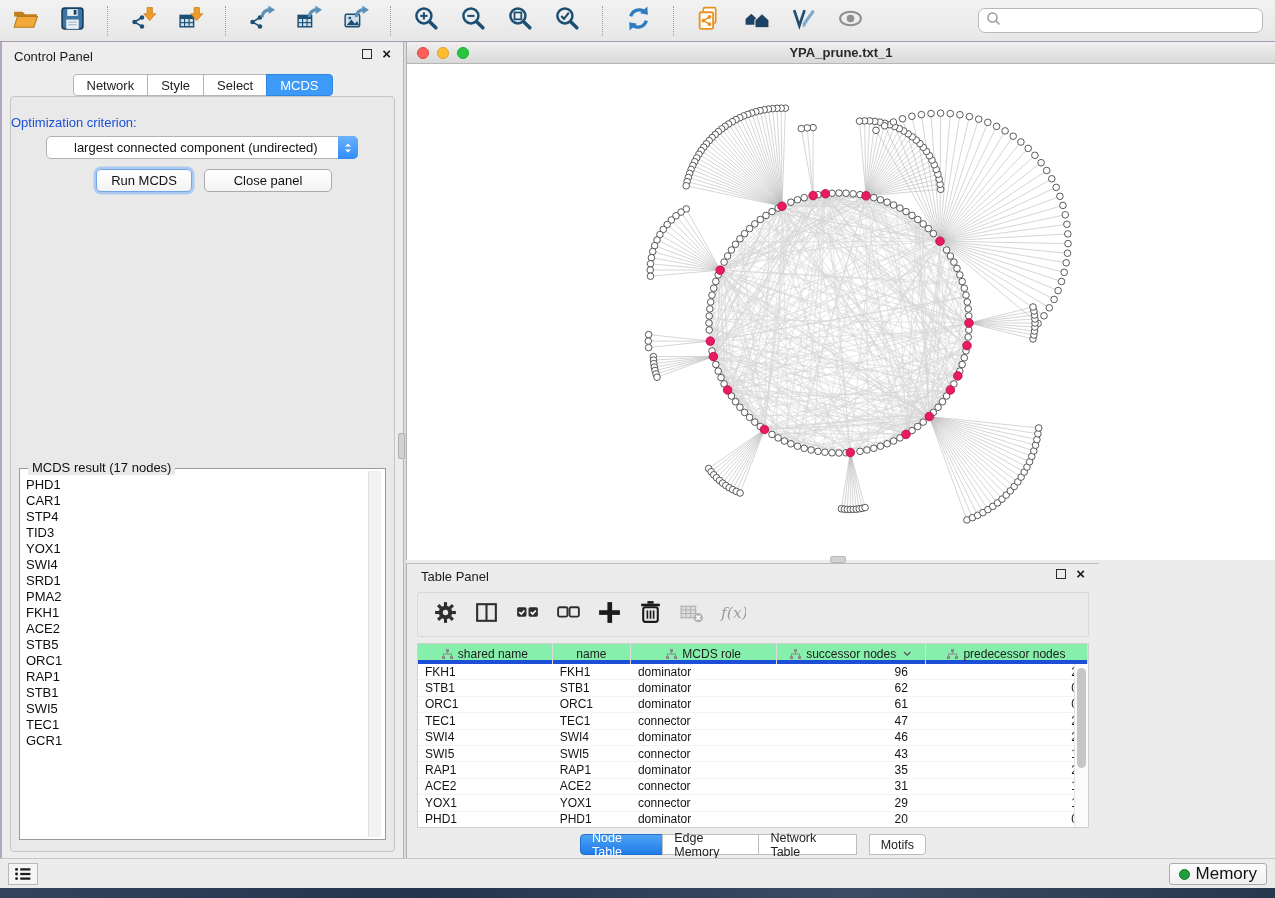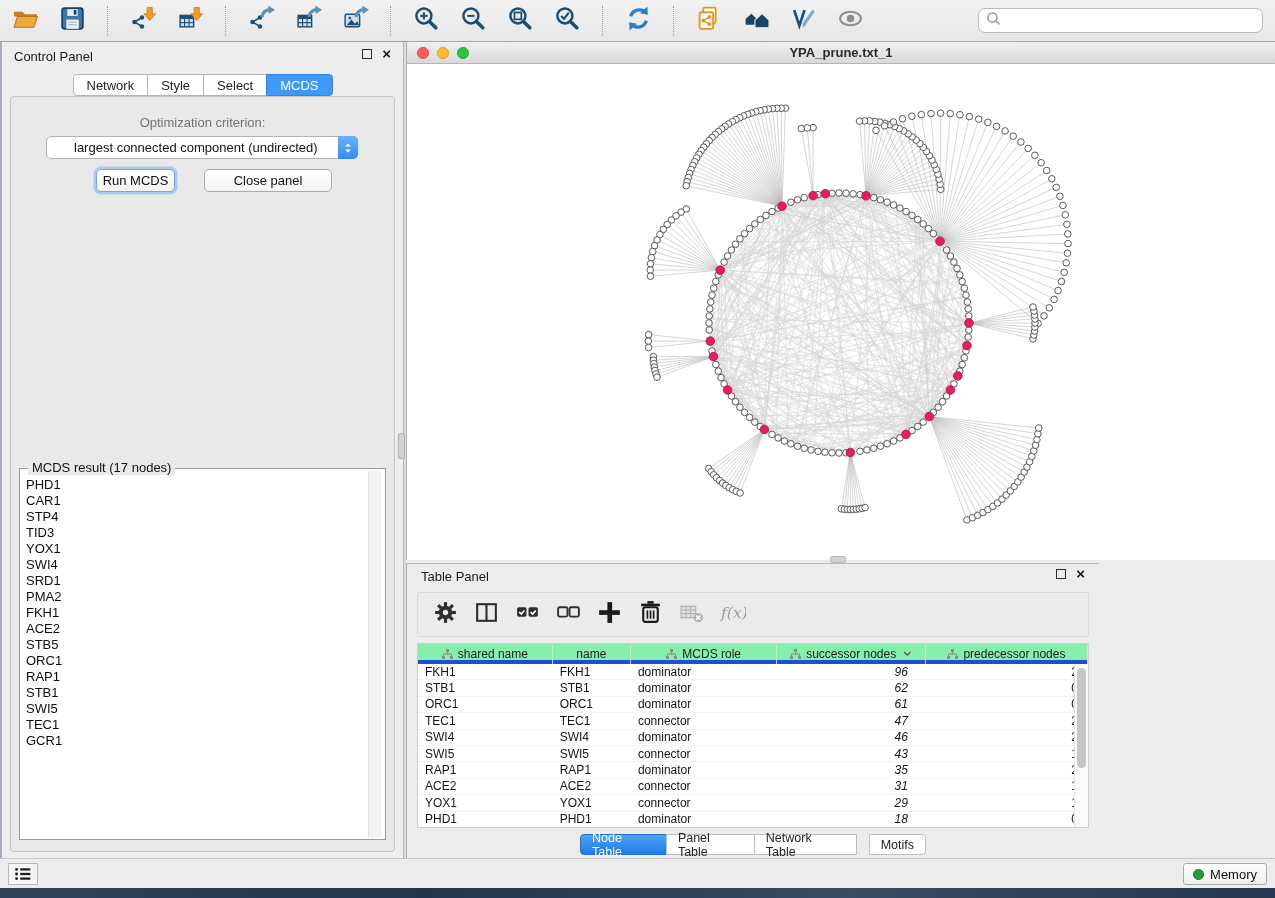--- a/index.html
+++ b/index.html
@@ -30,31 +30,31 @@
   .float-btn { width:10px; height:10px; border:1.4px solid #2c2c2c; background:transparent; display:inline-block; }
   .close-btn { font-size:15px; font-weight:700; color:#1a1a1a; line-height:10px; cursor:default; }
   .cp-tabs { position:absolute; top:32px; left:50%; transform:translateX(-50%); display:flex; height:22px; }
   .cp-tab { border:1px solid #b5b5b5; background:#fff; font-size:13px; color:#222; padding:0 13px;
     display:flex; align-items:center; margin-left:-1px; }
   .cp-tab:first-child { border-radius:4px 0 0 4px; margin-left:0; }
   .cp-tab:last-child { border-radius:0 4px 4px 0; }
   .cp-tab.sel { background:#3e9af9; border-color:#2f86e0; color:#fff; }
   .cp-content { position:absolute; left:8px; right:8px; top:54px; bottom:6px;
     background:#e9e9e9; border:1px solid #c5c5c5; border-radius:4px; }
-  .opt-label { position:absolute; top:18px; width:100%; text-align:center; font-size:13px; color:#737373; }
+  .opt-label { position:absolute; top:18px; width:100%; text-align:left; font-size:13px; color:#1d4ed8; }
   .criterion-select { position:absolute; left:35px; top:39px; width:312px; height:23px; background:#fff;
     border:1px solid #b2b2b2; border-radius:5px; display:flex; align-items:center; }
   .criterion-select .val { flex:1; font-size:13px; color:#111; padding-left:27px; white-space:nowrap; overflow:hidden; }
   .stepper { width:20px; height:23px; margin:-1px -1px -1px 0; border-radius:0 5px 5px 0;
     background:linear-gradient(#6cb1fb,#2f8df7); display:flex; align-items:center; justify-content:center; }
   .btn-row { position:absolute; top:72px; left:0; width:100%; height:24px; }
   .pushbtn { position:absolute; height:23px; background:linear-gradient(#ffffff,#f3f3f3);
     border:1px solid #ababab; border-radius:5px; font-size:13px; color:#111;
     display:flex; align-items:center; justify-content:center; cursor:default; }
-  .run-btn { left:85px; width:79px; border-color:#6ea7e8; box-shadow:0 0 0 2.5px rgba(95,165,250,.45); }
+  .run-btn { left:85px; width:96px; border-color:#6ea7e8; box-shadow:0 0 0 2.5px rgba(95,165,250,.45); }
   .closep-btn { left:193px; width:128px; }
   .result-group { position:absolute; left:8px; top:371px; width:367px; height:372px;
     background:#fff; border:1px solid #9a9a9a; }
   .result-legend { position:absolute; top:-9px; left:8px; background:#e9e9e9; padding:0 4px;
     font-size:13px; color:#111; }
   .result-list { position:absolute; left:6px; top:8px; right:20px; bottom:4px; overflow:hidden; }
   .result-list .li { font-size:13px; line-height:16px; color:#0d0d0d; }
   .result-scroll { position:absolute; right:4px; top:2px; bottom:2px; width:13px;
     background:#f2f2f2; border-left:1px solid #e0e0e0; }
 
@@ -89,39 +89,39 @@
   .node-table { position:absolute; left:10px; right:10px; top:79px; height:185px; background:#fff;
     border:1px solid #cfcfcf; overflow:hidden; }
   .nt-header { display:flex; height:20px; background:#86efac; border-bottom:4px solid #1d4ed8; }
   .th { display:flex; align-items:center; justify-content:center; gap:5px; font-size:12px; color:#1c1c1c;
     border-right:1px solid #dcdcdc; height:20px; }
   .th.filler { flex:1; background:#fff; border-right:none; }
   .tr { display:flex; height:16.4px; border-bottom:1px solid #f3f3f3; }
   .td { font-size:12px; color:#141414; display:flex; align-items:center; }
   .c0 { width:138px; } .c1 { width:80px; } .c2 { width:150px; } .c3 { width:152px; } .c4 { width:166px; }
   .td.c0,.td.c1,.td.c2 { padding-left:7px; }
-  .td.c3 { justify-content:flex-end; padding-right:18px;font-style:italic; }
+  .td.c3 { justify-content:flex-end; padding-right:18px; }
   .td.c4 { justify-content:flex-end; padding-right:10px; }
   .nt-scroll { position:absolute; right:0; top:20px; bottom:0; width:14px; background:#fbfbfb; border-left:1px solid #e3e3e3; }
   .nt-thumb { position:absolute; left:2px; right:2px; top:4px; height:100px; background:#c6c6c6; border-radius:6px; }
   .bottom-tabs { position:absolute; top:270px; left:50%; transform:translateX(-50%); display:flex; height:21px; }
   .b-tab { border:1px solid #bdbdbd; background:#fff; font-size:12.5px; color:#222; padding:0 11px;
     display:flex; align-items:center; margin-left:-1px; }
   .b-tab:first-child { border-radius:4px 0 0 4px; margin-left:0; }
   .b-tab:last-child { border-radius:0 4px 4px 0;margin-left:12px; }
   .b-tab.sel { background:linear-gradient(#4ea3f5,#1f7be8); border-color:#1f6fce; color:#fff; }
 
   
   .status-bar { position:absolute; left:0; top:858px; width:1275px; height:30px;
     background:#ececec; border-top:1px solid #c6c6c6; }
   .list-btn { position:absolute; left:8px; top:4px; width:30px; height:22px; background:#f5f5f5;
     border:1px solid #b8b8b8; display:flex; align-items:center; justify-content:center; }
   .memory-btn { position:absolute; right:8px; top:4px; height:22px; padding:0 9px;
     background:linear-gradient(#fdfdfd,#f0f0f0); border:1px solid #ababab; border-radius:3px;
-    display:flex; align-items:center; gap:6px; font-size:13px; color:#111; }
+    display:flex; align-items:center; gap:6px; font-size:17px; color:#111; }
   .mem-dot { width:11px; height:11px; border-radius:50%; background:#1e9e3e; border:1px solid #157a2d; }
 
   .sort-ind { display:flex; align-items:center; margin-left:2px; }
 </style>
 </head>
 <body>
 
 <div class="app">
 
   <div class="toolbar">
@@ -1442,31 +1442,31 @@
             <div class="td c0">YOX1</div>
             <div class="td c1">YOX1</div>
             <div class="td c2">connector</div>
             <div class="td c3">29</div>
             <div class="td c4">1</div>
           </div>
           <div class="tr">
             <div class="td c0">PHD1</div>
             <div class="td c1">PHD1</div>
             <div class="td c2">dominator</div>
-            <div class="td c3">18</div>
+            <div class="td c3">20</div>
             <div class="td c4">0</div>
           </div>
         </div>
       <div class="nt-scroll">
         <div class="nt-thumb"></div>
       </div>
     </div>
     <div class="bottom-tabs">
         <div class="b-tab sel">Node Table</div>
-        <div class="b-tab">Panel Table</div>
+        <div class="b-tab">Edge Memory</div>
         <div class="b-tab">Network Table</div>
         <div class="b-tab">Motifs</div>
       </div>
   </div>
 
   <div class="status-bar">
     <div class="list-btn">
       <svg width="24" height="24" viewBox="0 0 26 26">
           <g fill="#1b1b1b">
             <circle cx="6" cy="8" r="1.6"></circle>

